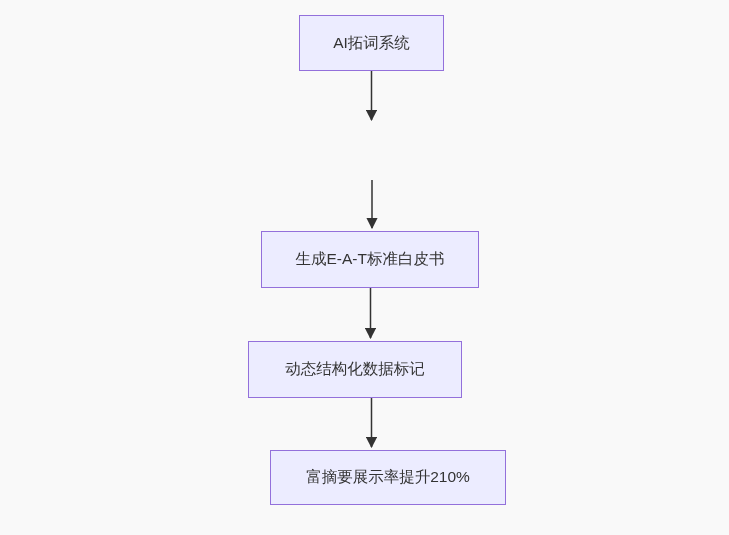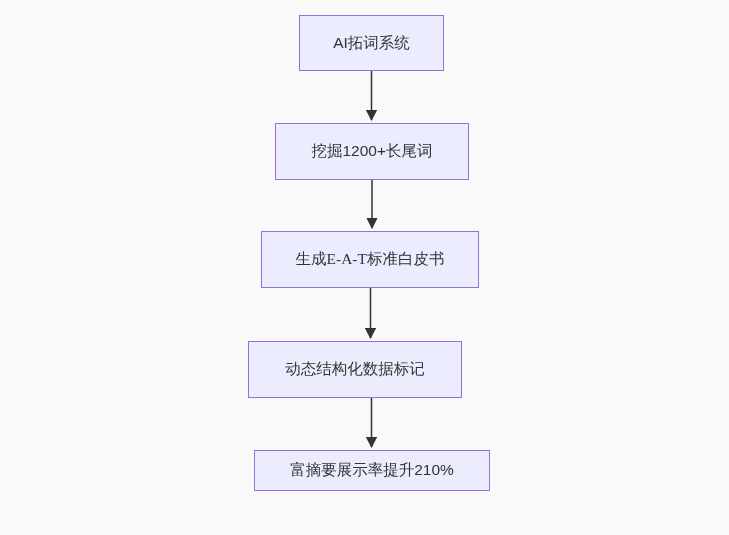--- a/index.html
+++ b/index.html
@@ -22,44 +22,41 @@
     border: 1px solid #9370DB;
     color: #333333;
     font-size: 15.5px;
     display: flex;
     align-items: center;
     justify-content: center;
     line-height: 1.2;
   }
   .n0 { left: 299px; top: 15px;  width: 145px; height: 56px; }
   .n1 { left: 275px; top: 123px; width: 194px; height: 57px; }
-  .n2 { left: 261px; top: 231px; width: 218px; height: 57px; font-family: Liberation Serif, serif; }
+  .n2 { left: 261px; top: 231px; width: 218px; height: 57px; }
   .n3 { left: 248px; top: 341px; width: 214px; height: 57px; }
-  .n4 { left: 254px; top: 450px; width: 236px; height: 41px; }
+  .n4 { left: 270px; top: 450px; width: 236px; height: 55px; }
   .edges {
     position: absolute;
     left: 0;
     top: 0;
     width: 729px;
     height: 535px;
     pointer-events: none;
   }
 </style>
 </head>
 <body>
 
 <div class="canvas">
 
   <div class="node n0">
     <span>AI拓词系统</span>
   </div>
 
-  <div class="node n1">
-    <span>挖掘1200+长尾词</span>
-  </div>
 
   <div class="node n2">
     <span>生成E-A-T标准白皮书</span>
   </div>
 
   <div class="node n3">
     <span>动态结构化数据标记</span>
   </div>
 
   <div class="node n4">

